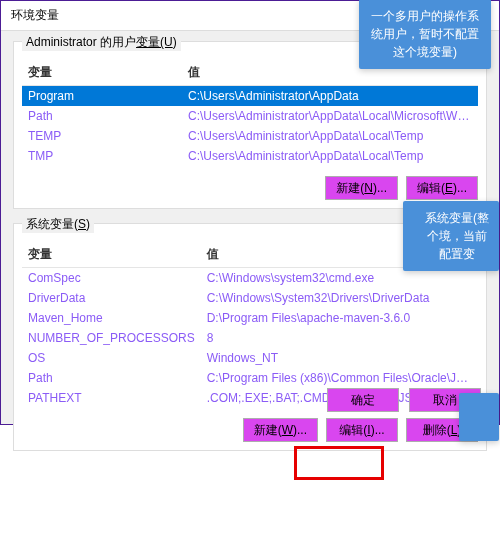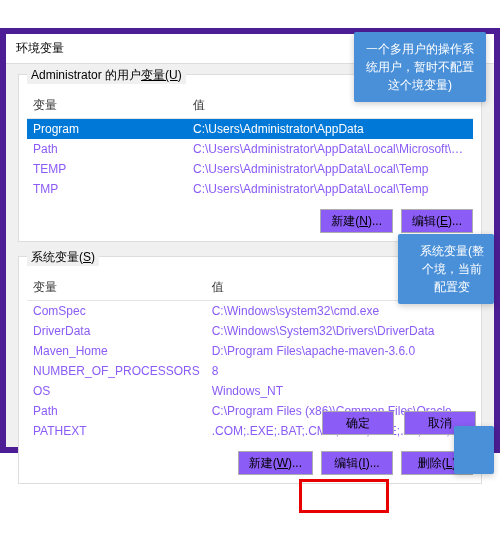--- a/index.html
+++ b/index.html
@@ -1,27 +1,27 @@
 <!DOCTYPE html>
 <html><head>
 <meta charset="utf-8">
 <style>
 * { box-sizing: border-box; margin: 0; padding: 0; font-family: "Microsoft YaHei", "Segoe UI", sans-serif; font-size: 12px; }
 body { background: #fff; width: 500px; height: 536px; position: relative; overflow: hidden; }
-.dialog { border: 6px solid #4c1d95; width: 500px; height: 425px; background: #f0f0f0; position: relative; margin-top: 28px; }
+.dialog { border: 1px solid #4c1d95; width: 500px; height: 425px; background: #f0f0f0; position: relative; }
 .titlebar { background: #fff; border-bottom: 1px solid #ddd; padding: 6px 10px; font-size: 12px; }
 .content { padding: 10px 12px 0 12px; }
 .groupbox { border: 1px solid #ddd; margin-bottom: 14px; position: relative; padding: 18px 8px 8px 8px; background: #fff; }
 .groupbox-label { position: absolute; top: -8px; left: 8px; background: #f0f0f0; padding: 0 4px; font-size: 12px; }
 .table { width: 100%; border-collapse: collapse; }
-.table th { text-align: left; font-weight: normal; padding: 4px 6px; border-bottom: 1px solid #e5e5e5; color: #333; background:#fff; }
+.table th { text-align: left; font-weight: bold; padding: 4px 6px; border-bottom: 1px solid #e5e5e5; color: #333; background:#fff; }
 .table td { padding: 3px 6px; color: #8b5cf6; white-space: nowrap; overflow: hidden; text-overflow: ellipsis; max-width: 260px; }
 .table tr.selected td { background: #0078d7; color: #fff; }
 .button-row { display: flex; justify-content: flex-end; gap: 8px; margin-top: 10px; }
-button { min-width: 72px; height: 24px; border: 1px solid #adadad; background: #8b5cf6; font-size: 12px; cursor: pointer; padding: 0 10px; text-align: center; }
+button { min-width: 72px; height: 24px; border: 1px solid #adadad; background: #d946ef; font-size: 12px; cursor: pointer; padding: 0 10px; text-align: center; }
 .footer { position: absolute; bottom: 12px; right: 18px; display: flex; gap: 10px; }
 .callout { position: absolute; background: #4a90d9; color: #fff; padding: 8px 10px; font-size: 12px; border-radius: 2px; text-align: center; line-height: 1.5; box-shadow: 0 2px 6px rgba(0,0,0,.2); }
 .callout-top { top: -2px; right: 8px; width: 132px; }
 .callout-mid { top: 200px; right: 0; width: 96px; padding-left: 22px; }
 .callout-low { top: 392px; right: 0; width: 40px; height: 48px; }
 .highlight-box { position: absolute; border: 3px solid #e60000; width: 90px; height: 34px; top: 445px; left: 293px; pointer-events:none; }
 .u { text-decoration: underline; }
 .col-name { width: 160px; }
 </style>
 </head>

